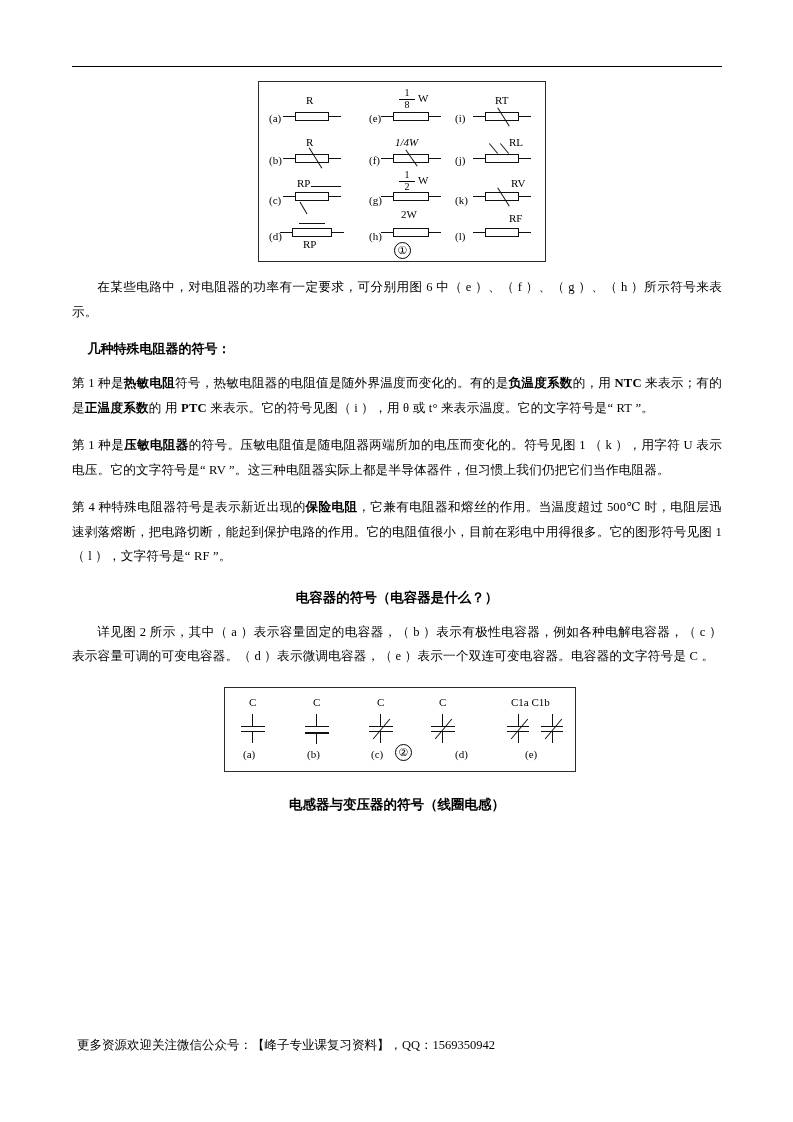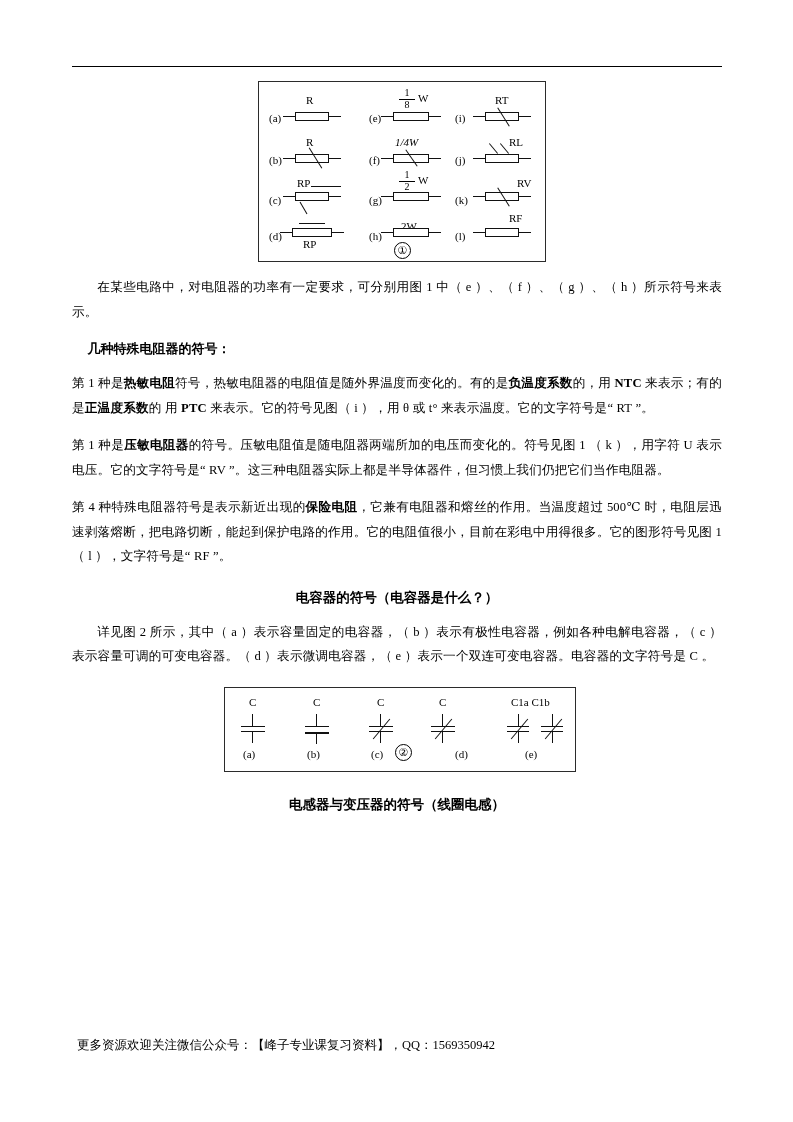--- a/index.html
+++ b/index.html
@@ -176,57 +176,57 @@
       <div class="frac" style="left:140px; top:88px; width:16px;">
         <span class="num">1</span>
         <span>2</span>
       </div>
       <span class="lbl" style="left:159px; top:92px;">W</span>
       <div class="res" style="left:134px; top:110px; width:36px; height:9px;"></div>
       <div class="wire" style="left:122px; top:114px; width:12px;"></div>
       <div class="wire" style="left:170px; top:114px; width:12px;"></div>
 
       <span class="lbl" style="left:110px; top:148px;">(h)</span>
-      <span class="lbl" style="left:142px; top:138px;">2W</span>
+      <span class="lbl" style="left:142px; top:126px;">2W</span>
       <div class="res" style="left:134px; top:146px; width:36px; height:9px;"></div>
       <div class="wire" style="left:122px; top:150px; width:12px;"></div>
       <div class="wire" style="left:170px; top:150px; width:12px;"></div>
 
       <span class="lbl" style="left:196px; top:30px;">(i)</span>
       <span class="lbl" style="left:236px; top:12px;">RT</span>
       <div class="res" style="left:226px; top:30px; width:34px; height:9px;"></div>
       <div class="wire" style="left:214px; top:34px; width:12px;"></div>
       <div class="wire" style="left:260px; top:34px; width:12px;"></div>
       <div class="diag" style="left:244px; top:24px; height:22px; transform:rotate(-32deg);"></div>
 
       <span class="lbl" style="left:196px; top:72px;">(j)</span>
       <span class="lbl" style="left:250px; top:54px;">RL</span>
       <div class="res" style="left:226px; top:72px; width:34px; height:9px;"></div>
       <div class="wire" style="left:214px; top:76px; width:12px;"></div>
       <div class="wire" style="left:260px; top:76px; width:12px;"></div>
       <div class="diag" style="left:234px; top:60px; height:13px; transform:rotate(-40deg);"></div>
       <div class="diag" style="left:245px; top:60px; height:13px; transform:rotate(-40deg);"></div>
 
       <span class="lbl" style="left:196px; top:112px;">(k)</span>
-      <span class="lbl" style="left:258px; top:95px;">RV</span>
+      <span class="lbl" style="left:252px; top:95px;">RV</span>
       <div class="res" style="left:226px; top:110px; width:34px; height:9px;"></div>
       <div class="wire" style="left:214px; top:114px; width:12px;"></div>
       <div class="wire" style="left:260px; top:114px; width:12px;"></div>
       <div class="diag" style="left:244px; top:104px; height:22px; transform:rotate(-32deg);"></div>
 
       <span class="lbl" style="left:196px; top:148px;">(l)</span>
       <span class="lbl" style="left:250px; top:130px;">RF</span>
       <div class="res" style="left:226px; top:146px; width:34px; height:9px;"></div>
       <div class="wire" style="left:214px; top:150px; width:12px;"></div>
       <div class="wire" style="left:260px; top:150px; width:12px;"></div>
 
       <span class="circnum" style="position:absolute; left:135px; top:160px;">①</span>
     </div>
 
-    <p class="para indent">在某些电路中，对电阻器的功率有一定要求，可分别用图 1 中（ e ）、（ f ）、（ g ）、（ h ）所示符号来表示。</p>
+    <p class="para indent">在某些电路中，对电阻器的功率有一定要求，可分别用图 6 中（ e ）、（ f ）、（ g ）、（ h ）所示符号来表示。</p>
 
     <p class="sec-head">几种特殊电阻器的符号：</p>
 
     <p class="para"><span>第 1 种是</span><span class="b">热敏电阻</span><span>符号，热敏电阻器的电阻值是随外界温度而变化的。有的是</span><span class="b">负温度系数</span><span>的，用 </span><span class="b">NTC</span><span> 来表示；有的是</span><span class="b">正温度系数</span><span>的 用 </span><span class="b">PTC</span><span> 来表示。它的符号见图（ i ），用 θ 或 t° 来表示温度。它的文字符号是“ RT ”。</span></p>
 
 
     <p class="para"><span>第 1 种是</span><span class="b">压敏电阻器</span><span>的符号。压敏电阻值是随电阻器两端所加的电压而变化的。符号见图 1 （ k ），用字符 U 表示电压。它的文字符号是“ RV ”。这三种电阻器实际上都是半导体器件，但习惯上我们仍把它们当作电阻器。</span></p>
 
     <p class="para"><span>第 4 种特殊电阻器符号是表示新近出现的</span><span class="b">保险电阻</span><span>，它兼有电阻器和熔丝的作用。当温度超过 500℃ 时，电阻层迅速剥落熔断，把电路切断，能起到保护电路的作用。它的电阻值很小，目前在彩电中用得很多。它的图形符号见图 1 （ l ），文字符号是“ RF ”。</span></p>
 

